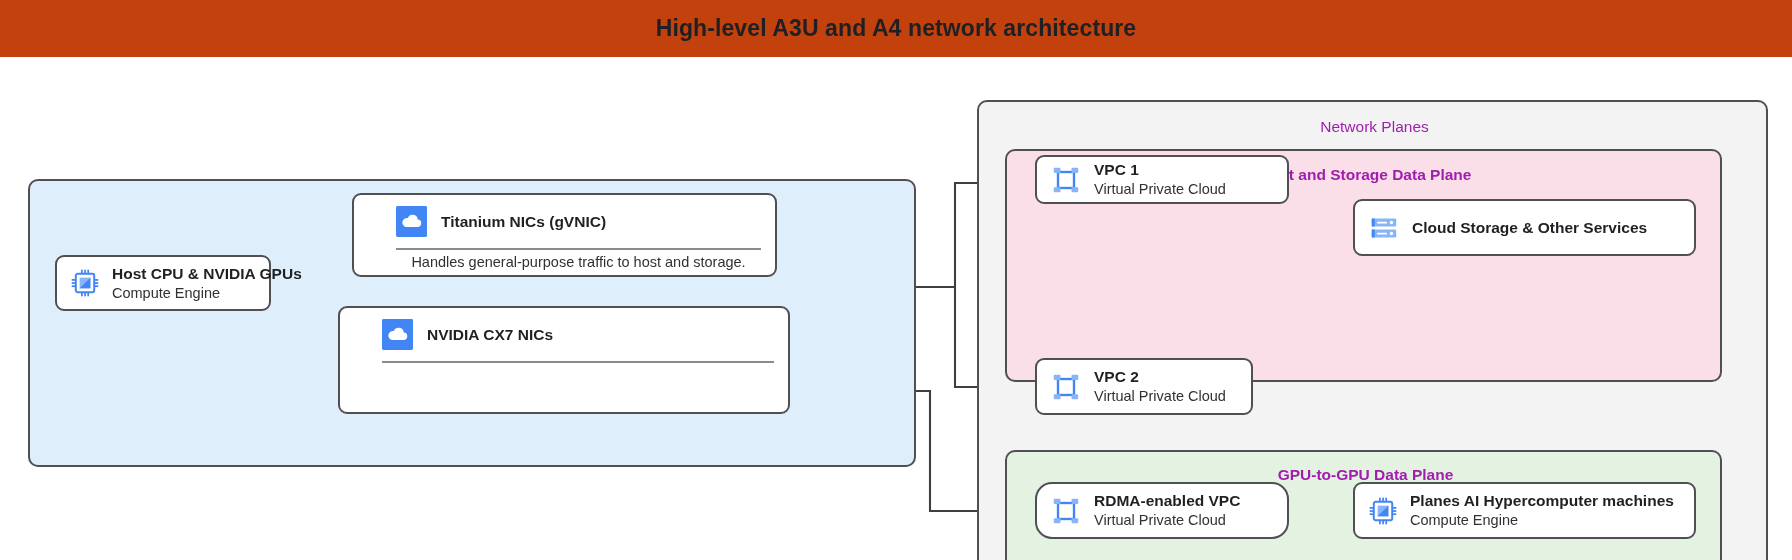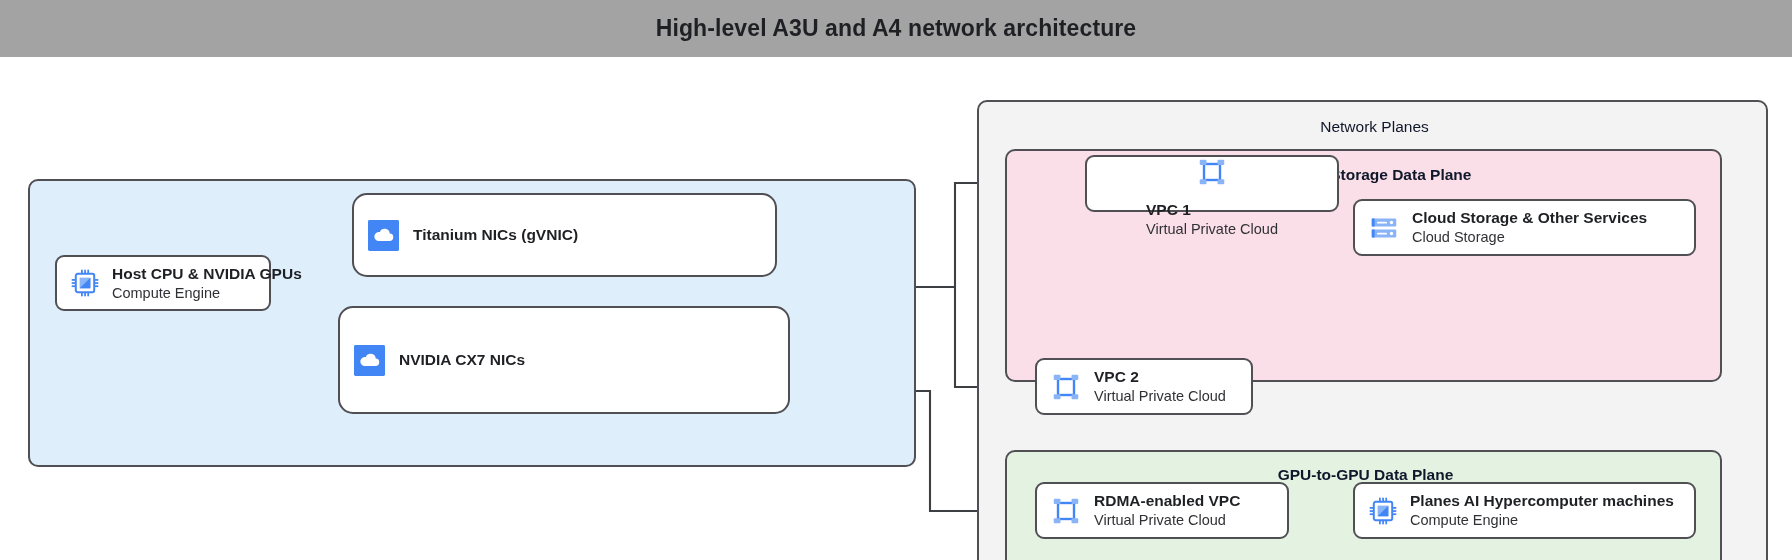--- a/index.html
+++ b/index.html
@@ -14,21 +14,21 @@
     color: #202124;
     overflow: hidden;
     position: relative;
   }
 
   
   #titlebar {
     position: absolute;
     left: 0; top: 0;
     width: 1792px; height: 57px;
-    background: #a3a3a3;
+    background: #c2410c;
     display: flex;
     align-items: center;
     justify-content: center;
     box-sizing: border-box;
   }
   #title-text {
     font-size: 23px;
     font-weight: bold;
     color: #1f2024;
     letter-spacing: .1px;
@@ -47,21 +47,21 @@
     position: absolute;
     box-sizing: border-box;
     border: 2px solid #4f4f54;
     border-radius: 10px;
   }
   .group-title {
     position: absolute;
     left: 4px; right: 0;
     text-align: center;
     font-size: 15.5px;
-    color: #0f172a;
+    color: #a21caf;
     white-space: nowrap;
   }
   .group-title.bold { font-weight: bold; }
 
   #grp-ai {
     left: 28px; top: 122px;
     width: 888px; height: 288px;
     background: #dfeefb;
   }
   #grp-ai > .group-title { top: 16px; font-weight: bold; }
@@ -113,23 +113,24 @@
     line-height: 1.28;
     white-space: nowrap;
   }
 
   
   .niccard {
     position: absolute;
     box-sizing: border-box;
     background: #ffffff;
     border: 2px solid #4f4f54;
-    border-radius: 15px;
-    display: flex;
-    flex-direction: row;
+    border-radius: 9px;
+    display: flex;
+    flex-direction: column;
+    padding-left: 28px;
   }
   .niccard .nic-head {
     display: flex;
     align-items: center;
     gap: 14px;
     padding: 11px 14px 11px 14px;
   }
   .niccard .nic-title {
     font-size: 15.5px;
     font-weight: bold;
@@ -228,20 +229,21 @@
 
   <div class="niccard" style="left:352px; top:136px; width:425px; height:84px;">
     <div class="nic-head">
       <svg class="icon" width="31" height="31" viewBox="0 0 32 32" xmlns="http://www.w3.org/2000/svg">
         <rect x="0" y="0" width="32" height="32" rx="1.5" fill="#4285f4"></rect>
         <path d="M10.2 21.6 h12.0 a3.9 3.9 0 0 0 0.25 -7.79 a5.3 5.3 0 0 0 -10.2 -1.35 a3.95 3.95 0 0 0 -2.05 9.14 z" fill="#ffffff"></path>
       </svg>
       <div class="nic-title">Titanium NICs (gVNIC)</div>
     </div>
     <div class="nic-div"></div>
+    <div class="nic-caption">Handles general-purpose traffic to host and storage.</div>
   </div>
 
   <div class="niccard" style="left:338px; top:249px; width:452px; height:108px;">
     <div class="nic-head">
       <svg class="icon" width="31" height="31" viewBox="0 0 32 32" xmlns="http://www.w3.org/2000/svg">
         <rect x="0" y="0" width="32" height="32" rx="1.5" fill="#4285f4"></rect>
         <path d="M10.2 21.6 h12.0 a3.9 3.9 0 0 0 0.25 -7.79 a5.3 5.3 0 0 0 -10.2 -1.35 a3.95 3.95 0 0 0 -2.05 9.14 z" fill="#ffffff"></path>
       </svg>
       <div class="nic-title">NVIDIA CX7 NICs</div>
     </div>
@@ -249,21 +251,21 @@
   </div>
 
   <div class="group" id="grp-planes">
     <div class="group-title">Network Planes</div>
   </div>
 
   <div class="group" id="grp-host">
     <div class="group-title bold">Host and Storage Data Plane</div>
   </div>
 
-  <div class="node" style="left:1085px; top:98px; width:254px; height:57px;flex-direction:column;">
+  <div class="node" style="left:1035px; top:98px; width:254px; height:49px;">
     <svg class="icon" width="30" height="30" viewBox="0 0 24 24" xmlns="http://www.w3.org/2000/svg">
       <rect x="5.6" y="5.6" width="12.8" height="12.8" fill="none" stroke="#4285f4" stroke-width="1.9"></rect>
       <g fill="#8ab4f8">
         <rect x="2.2" y="2.2" width="5.4" height="4.1" rx="0.8"></rect>
         <rect x="16.4" y="2.2" width="5.4" height="4.1" rx="0.8"></rect>
         <rect x="2.2" y="17.7" width="5.4" height="4.1" rx="0.8"></rect>
         <rect x="16.4" y="17.7" width="5.4" height="4.1" rx="0.8"></rect>
       </g>
     </svg>
     <div class="texts">
@@ -294,29 +296,28 @@
       <rect x="2.2" y="13.2" width="19.6" height="6.4" rx="0.9" fill="#8ab4f8"></rect>
       <rect x="2.2" y="4.4" width="2.3" height="6.4" fill="#4285f4"></rect>
       <rect x="2.2" y="13.2" width="2.3" height="6.4" fill="#4285f4"></rect>
       <rect x="6.4" y="6.9" width="8.0" height="1.5" rx="0.7" fill="#ffffff"></rect>
       <rect x="6.4" y="15.7" width="8.0" height="1.5" rx="0.7" fill="#ffffff"></rect>
       <circle cx="18.0" cy="7.6" r="1.35" fill="#ffffff"></circle>
       <circle cx="18.0" cy="16.4" r="1.35" fill="#ffffff"></circle>
     </svg>
     <div class="texts">
       <div class="n-title">Cloud Storage &amp; Other Services</div>
-      <div class="n-sub">Cloud Storage</div>
     </div>
   </div>
 
   <div class="group" id="grp-gpu">
     <div class="group-title bold">GPU-to-GPU Data Plane</div>
   </div>
 
-  <div class="node" style="left:1035px; top:425px; width:254px; height:57px;">
+  <div class="node" style="left:1035px; top:425px; width:254px; height:57px;border-radius:17px;">
     <svg class="icon" width="30" height="30" viewBox="0 0 24 24" xmlns="http://www.w3.org/2000/svg">
       <rect x="5.6" y="5.6" width="12.8" height="12.8" fill="none" stroke="#4285f4" stroke-width="1.9"></rect>
       <g fill="#8ab4f8">
         <rect x="2.2" y="2.2" width="5.4" height="4.1" rx="0.8"></rect>
         <rect x="16.4" y="2.2" width="5.4" height="4.1" rx="0.8"></rect>
         <rect x="2.2" y="17.7" width="5.4" height="4.1" rx="0.8"></rect>
         <rect x="16.4" y="17.7" width="5.4" height="4.1" rx="0.8"></rect>
       </g>
     </svg>
     <div class="texts">

